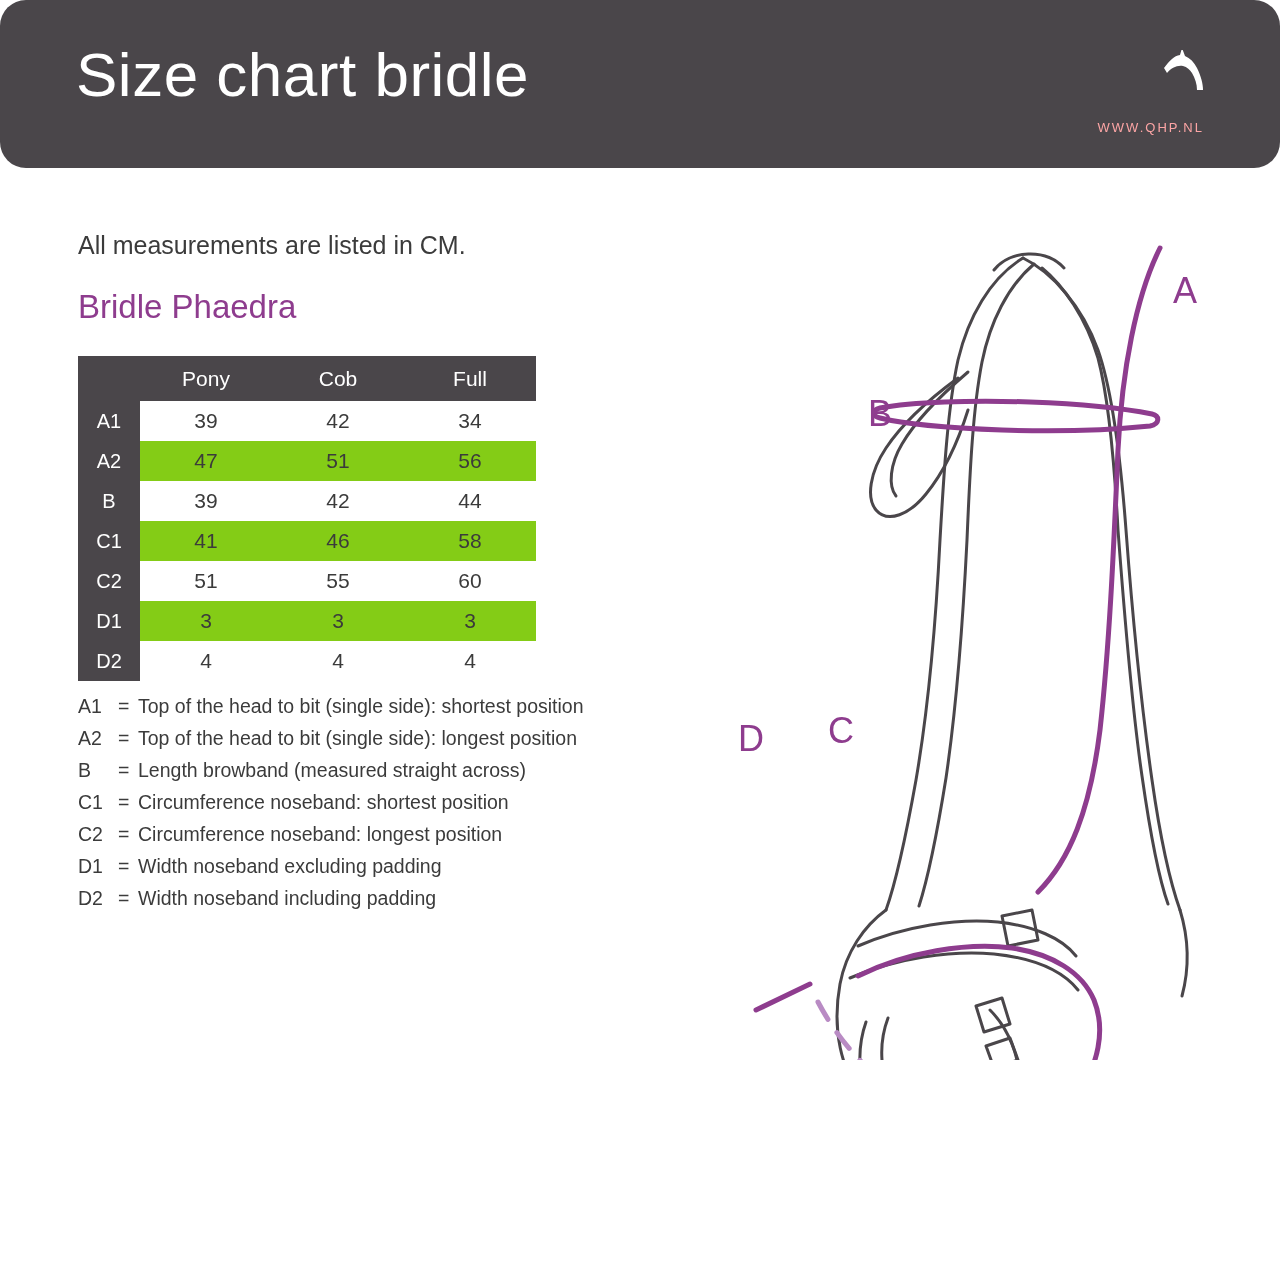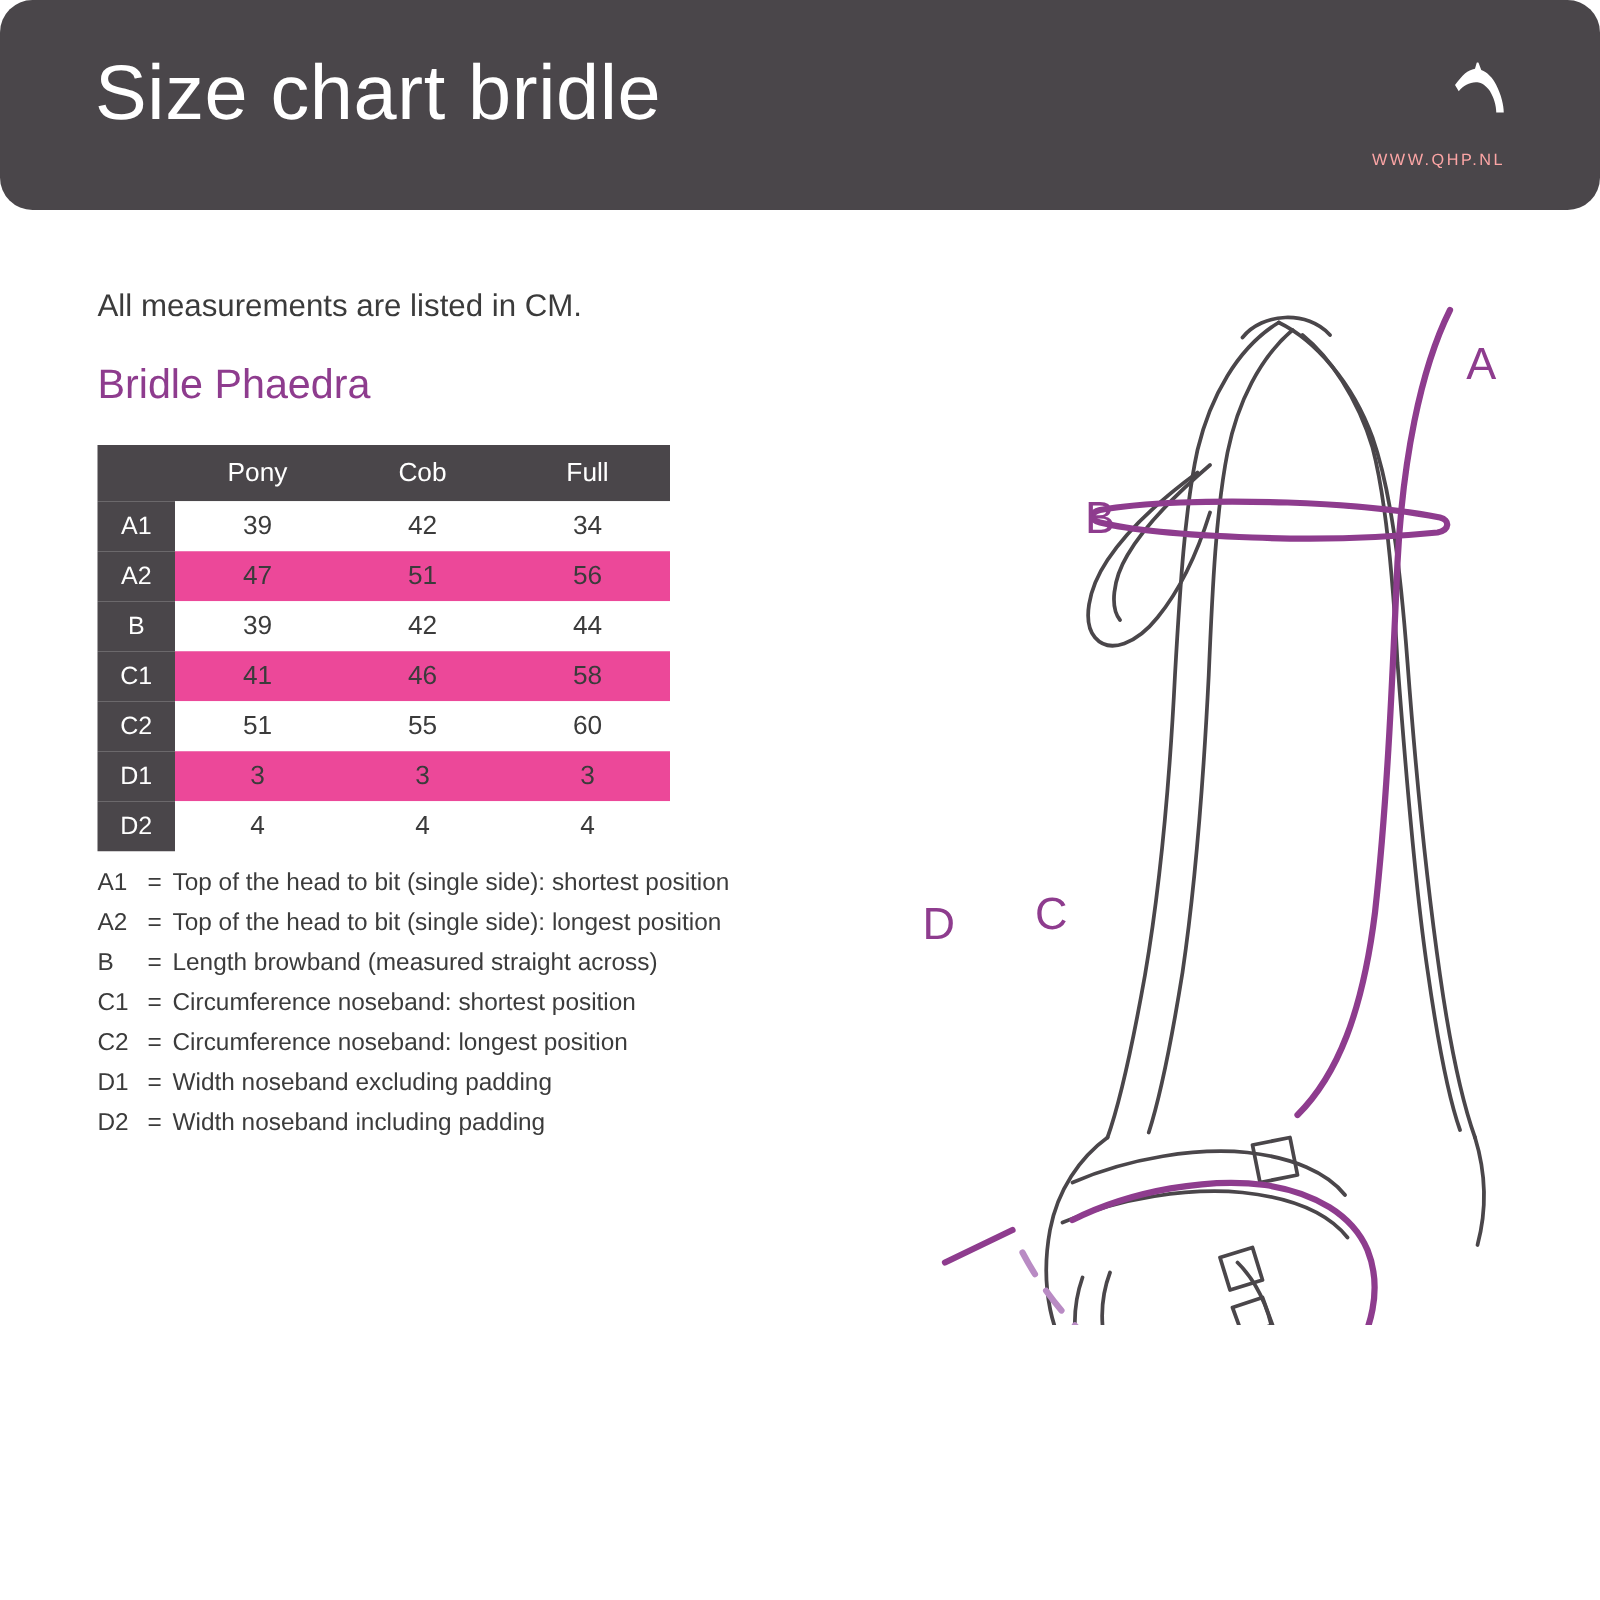--- a/index.html
+++ b/index.html
@@ -112,21 +112,21 @@
   table.size-table tbody th.rowlabel {
     background: #4a464a;
     color: #ffffff;
     width: 62px;
     font-size: 20px;
   }
   table.size-table tbody tr.odd td {
     background: #ffffff;
   }
   table.size-table tbody tr.even td {
-    background: #ec4899;
+    background: #84cc16;
   }
   table.size-table tbody td {
     color: #3b3b3b;
     margin-left: 16px;
   }
 
   
   .legend {
     position: absolute;
     left: 78px;

